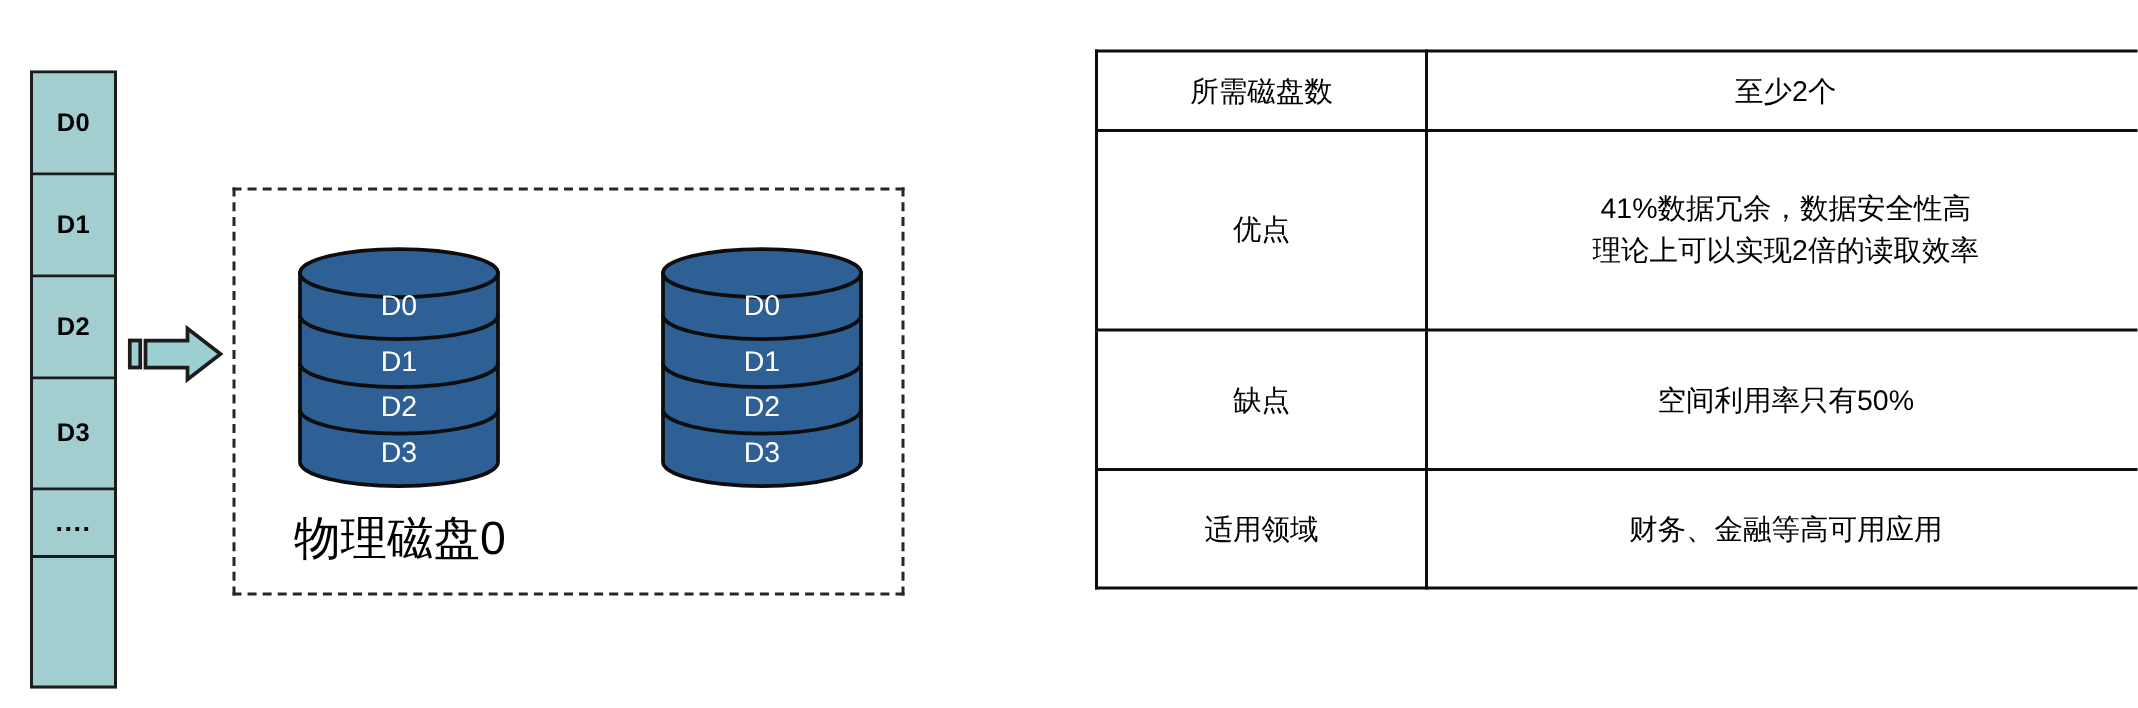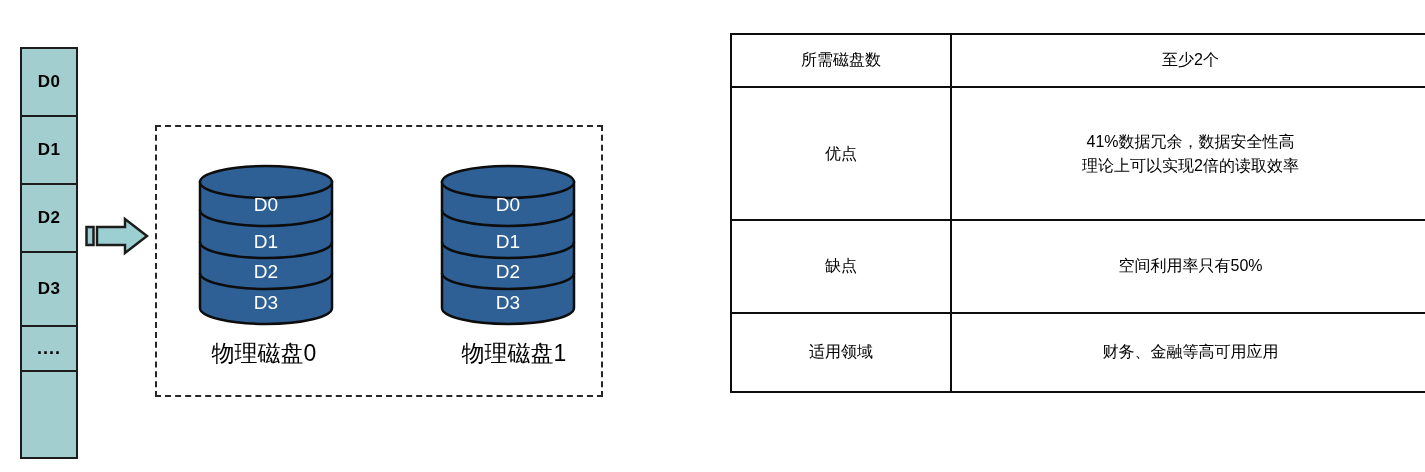--- a/index.html
+++ b/index.html
@@ -103,41 +103,41 @@
     font-family: "Liberation Sans", "DejaVu Sans", sans-serif;
   }
   .cyl-label.l0 { top: 30px; }
   .cyl-label.l1 { top: 67px; }
   .cyl-label.l2 { top: 97px; }
   .cyl-label.l3 { top: 128px; }
 
   .disk-caption {
     margin-top: 12px;
     text-align: center;
-    font-size: 23px;
+    font-size: 31px;
     white-space: nowrap;
     color: #000000;
   }
   .disk-unit.disk-0 .disk-caption { transform: translateX(-2px); }
   .disk-unit.disk-1 .disk-caption { transform: translateX(6px); }
 
   
   #spec-table {
     position: absolute;
     left: 730px;
     top: 33px;
     width: 671px;
     border-collapse: collapse;
     table-layout: fixed;
   }
   #spec-table td {
     border: 2px solid #0d0d0d;
     text-align: center;
     vertical-align: middle;
-    font-size: 16px;
+    font-size: 19px;
     color: #000000;
     padding: 0 6px;
   }
   #spec-table td.key-cell { width: 206px; }
   #spec-table td.val-cell { width: 465px; }
   #spec-table tr.row-0 td { height: 51px; }
   #spec-table tr.row-1 td { height: 131px; line-height: 1.45; }
   #spec-table tr.row-2 td { height: 91px; margin-top: 32px; }
   #spec-table tr.row-3 td { height: 77px; font-family: Liberation Serif, serif; }
   .val-line { display: block; white-space: nowrap; }
@@ -191,21 +191,20 @@
         <path d="M2 78 A66 16 0 0 0 134 78" fill="none" stroke="#0d0d0d" stroke-width="2.5"></path>
         <path d="M2 109 A66 16 0 0 0 134 109" fill="none" stroke="#0d0d0d" stroke-width="2.5"></path>
       </svg>
       <div class="cyl-labels">
         <div class="cyl-label l0">D0</div>
         <div class="cyl-label l1">D1</div>
         <div class="cyl-label l2">D2</div>
         <div class="cyl-label l3">D3</div>
       </div>
     </div>
-    <div class="disk-caption">物理磁盘1</div>
   </div>
 
 </div>
 
 <table id="spec-table">
   <tbody>
     <tr class="row-0">
       <td class="key-cell">所需磁盘数</td>
       <td class="val-cell">
         <span class="val-line">至少2个</span>

